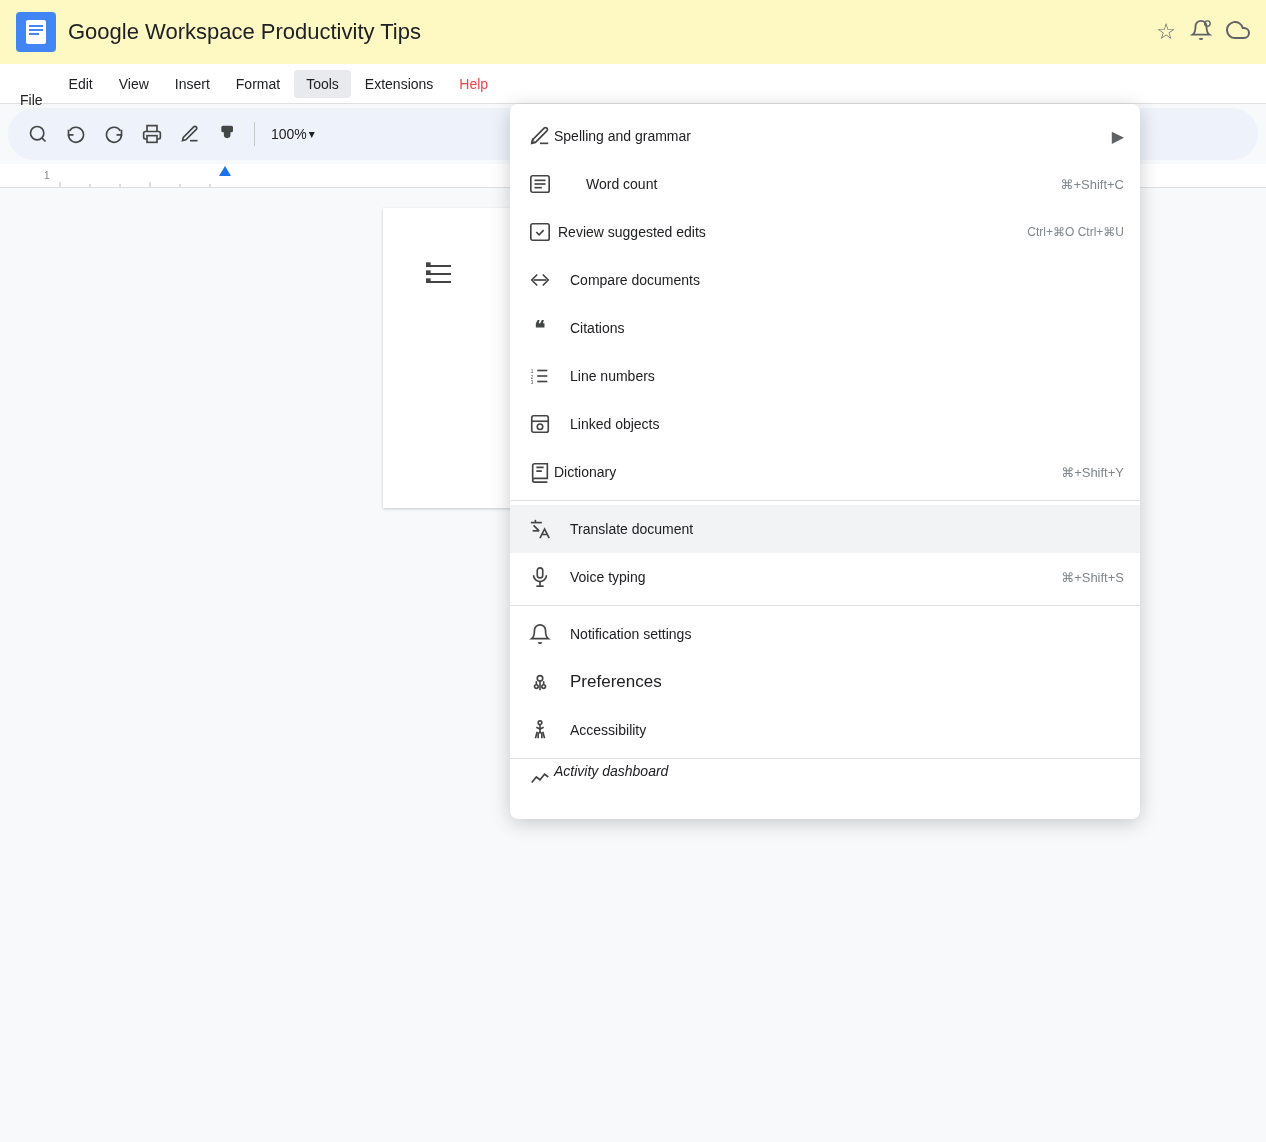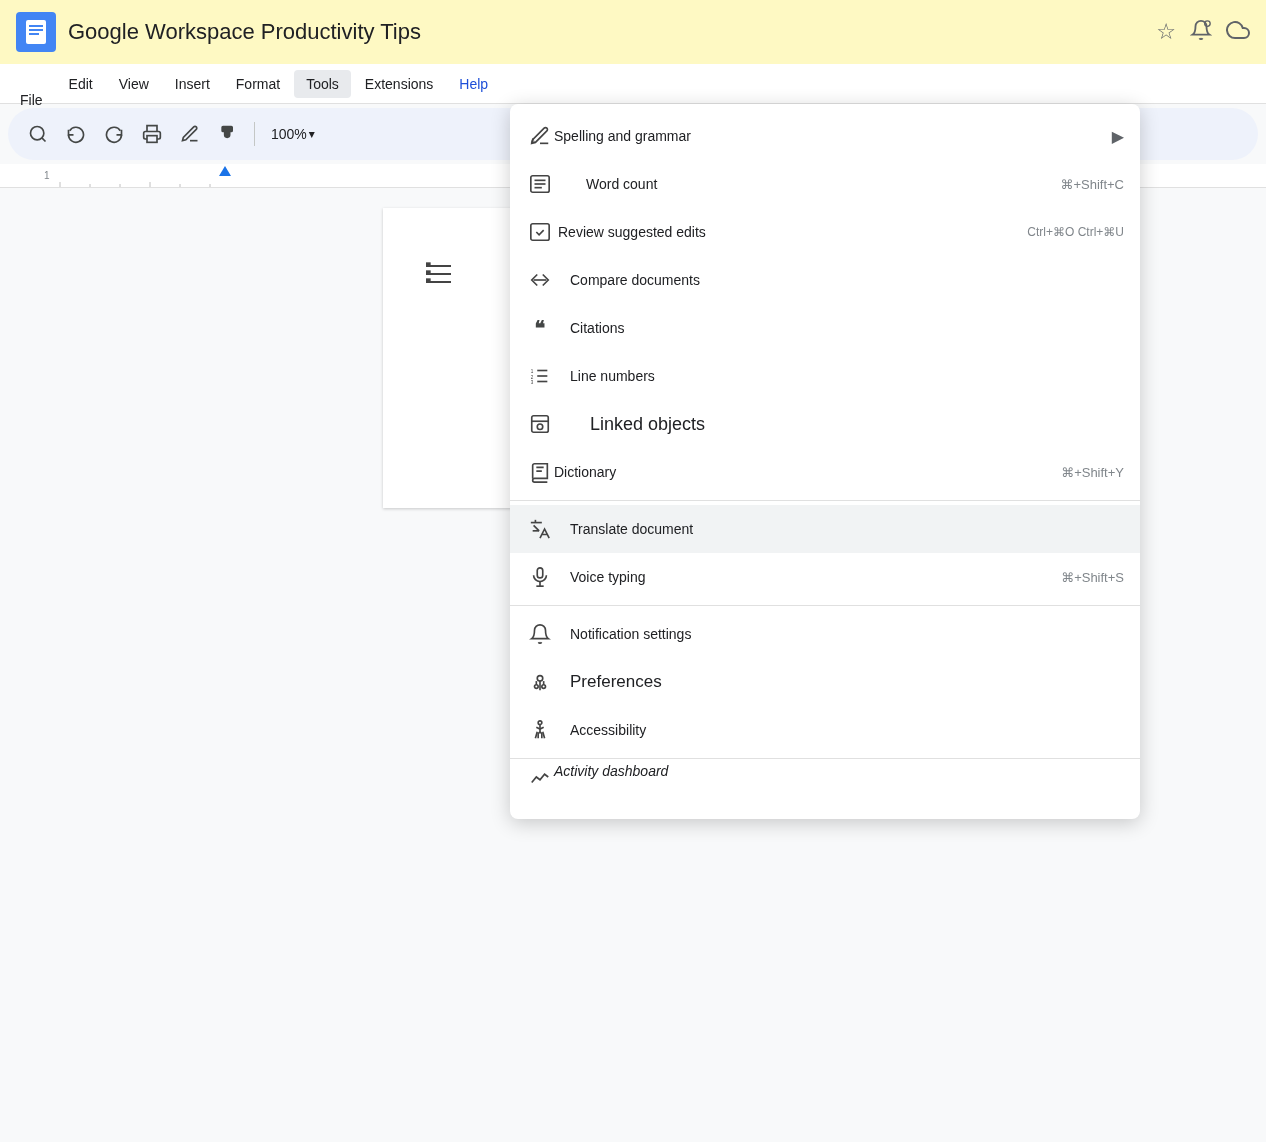--- a/index.html
+++ b/index.html
@@ -46,21 +46,21 @@
 </div>
 
 <div style="background:#fff;display:flex;align-items:center;padding:0 8px;height:40px;gap:2px;border-bottom:1px solid #e0e0e0;">
   <div style="padding:6px 12px;font-size:14px;color:#202124;border-radius:4px;cursor:pointer;margin-top:33px;">File</div>
   <div style="padding:6px 12px;font-size:14px;color:#202124;border-radius:4px;cursor:pointer;">Edit</div>
   <div style="padding:6px 12px;font-size:14px;color:#202124;border-radius:4px;cursor:pointer;">View</div>
   <div style="padding:6px 12px;font-size:14px;color:#202124;border-radius:4px;cursor:pointer;">Insert</div>
   <div style="padding:6px 12px;font-size:14px;color:#202124;border-radius:4px;cursor:pointer;">Format</div>
   <div style="padding:6px 12px;font-size:14px;color:#202124;border-radius:4px;cursor:pointer;background:#e8eaed;font-weight:500;">Tools</div>
   <div style="padding:6px 12px;font-size:14px;color:#202124;border-radius:4px;cursor:pointer;">Extensions</div>
-  <div style="padding:6px 12px;font-size:14px;color:#1d4ed8;border-radius:4px;cursor:pointer;">Help</div>
+  <div style="padding:6px 12px;font-size:14px;color:#ef4444;border-radius:4px;cursor:pointer;">Help</div>
 </div>
 
 <div style="display:flex;align-items:center;background:#eef2fb;padding:4px 12px;height:52px;gap:2px;margin:4px 8px;border-radius:28px;">
 
   <div style="width:36px;height:36px;display:flex;align-items:center;justify-content:center;border-radius:50%;cursor:pointer;color:#444746;">
     <svg width="20" height="20" viewBox="0 0 24 24" fill="none" stroke="#444746" stroke-width="2">
       <circle cx="11" cy="11" r="8"></circle>
         <path d="M21 21l-4.35-4.35"></path>
     </svg>
   </div>
@@ -212,21 +212,21 @@
   </div>
 
   <div style="display:flex;align-items:center;padding:0 16px;height:48px;cursor:pointer;gap:16px;">
     <div style="width:28px;height:28px;display:flex;align-items:center;justify-content:center;color:#444746;">
       <svg width="22" height="22" viewBox="0 0 24 24" fill="none" stroke="#444" stroke-width="1.8">
         <rect x="3" y="3" width="18" height="18" rx="2"></rect>
         <path d="M3 9h18"></path>
           <circle cx="12" cy="15" r="3"></circle>
       </svg>
     </div>
-    <span style="flex:1;font-size:18px;color:#202124;margin-left:20px;">Linked objects</span>
+    <span style="flex:1;font-size:14px;color:#202124;">Linked objects</span>
   </div>
 
   <div style="display:flex;align-items:center;padding:0 16px;height:48px;cursor:pointer;">
     <div style="width:28px;height:28px;display:flex;align-items:center;justify-content:center;color:#444746;">
       <svg width="22" height="22" viewBox="0 0 24 24" fill="none" stroke="#444" stroke-width="1.8">
         <path d="M4 19V5a2 2 0 0 1 2-2h14v16H6a2 2 0 0 0-2 2v0a2 2 0 0 0 2 2h14v0"></path>
         <path d="M8 7h8M8 11h6"></path>
       </svg>
     </div>
     <span style="flex:1;font-size:14px;color:#202124;">Dictionary</span>

